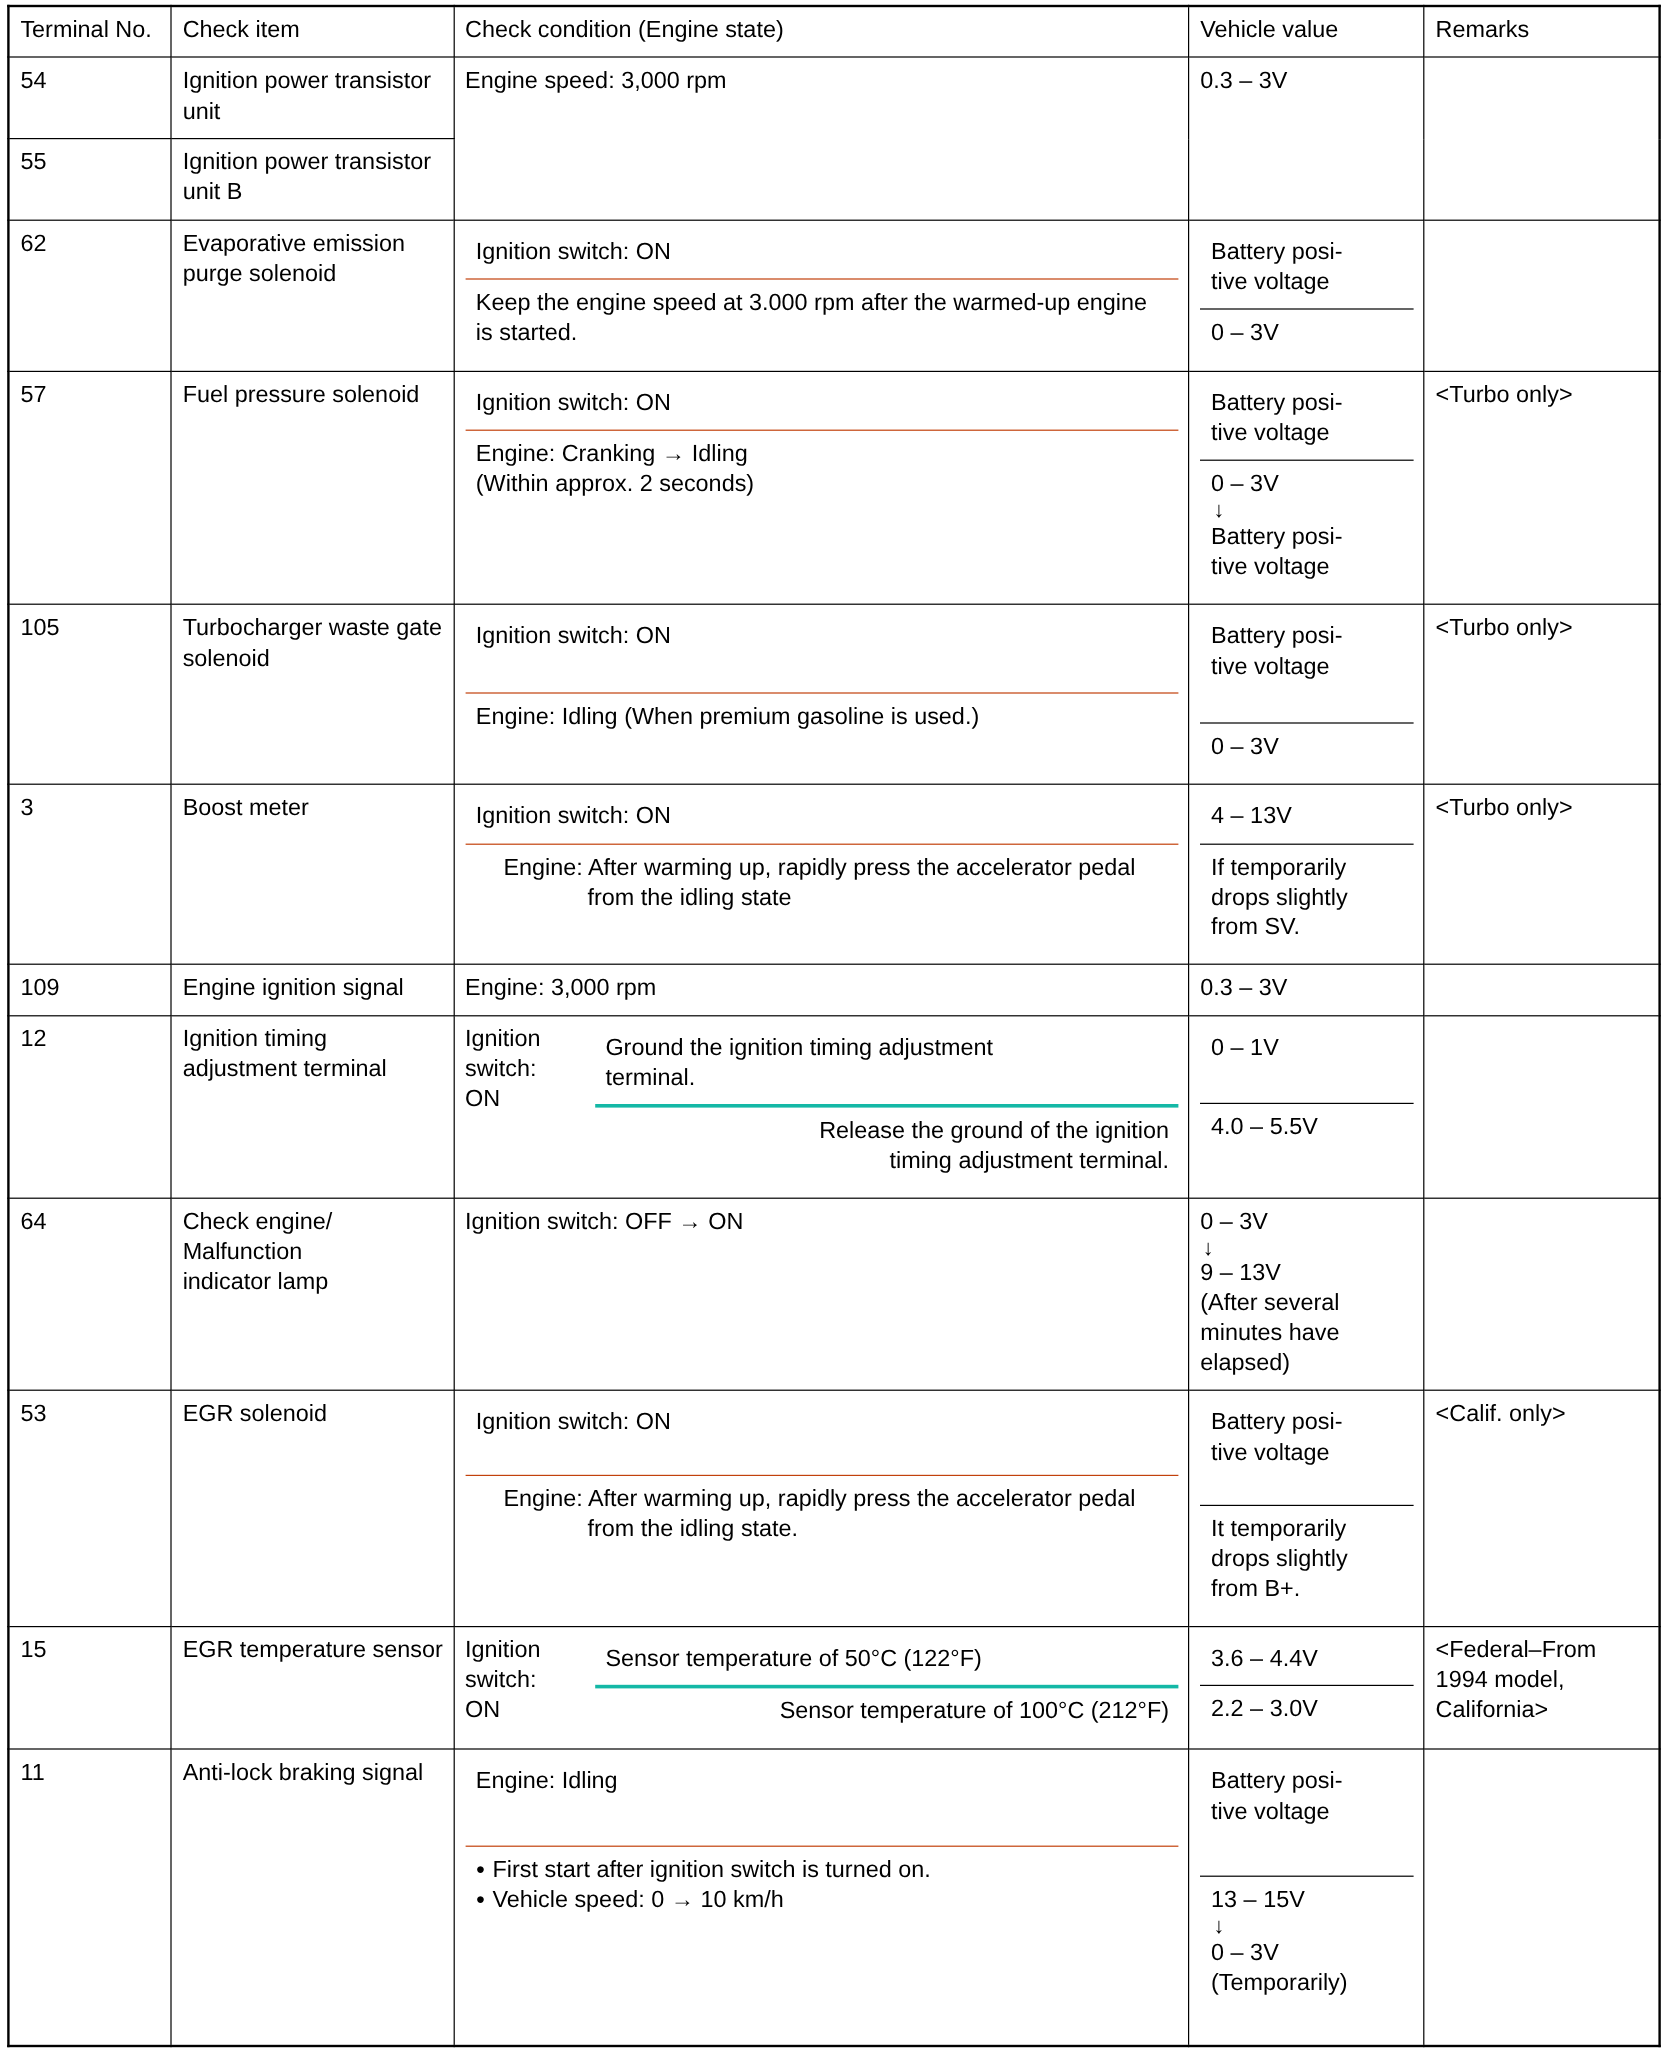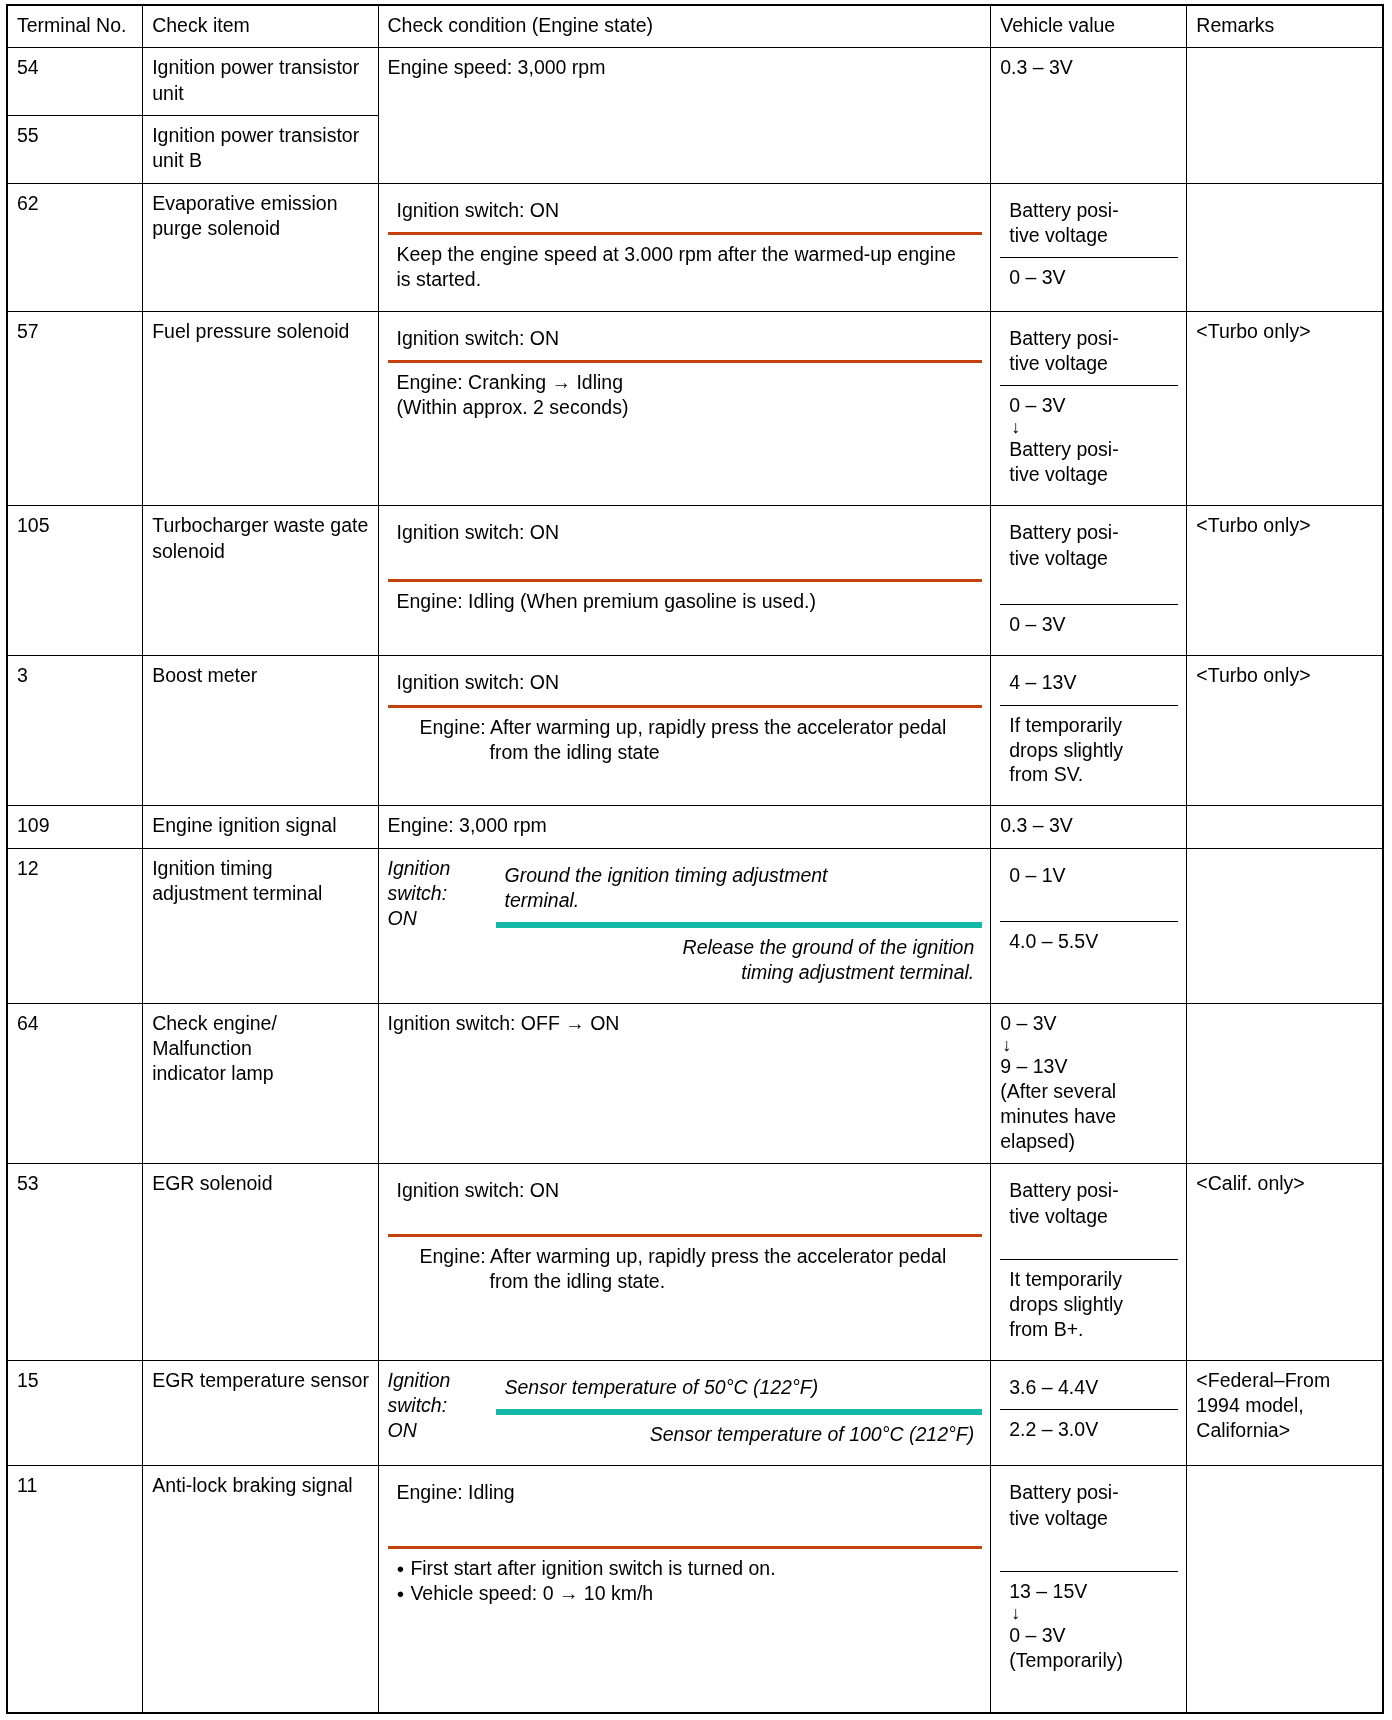--- a/index.html
+++ b/index.html
@@ -44,45 +44,44 @@
   .col-std    { width: 185px; }
   .col-rem    { width: 185px; }
 
   thead td { padding-top: 9px; padding-bottom: 11px; }
 
   
   table.inner {
     border-collapse: collapse;
     width: 100%;
     table-layout: fixed;
-    font-style: italic;
   }
   table.inner td {
     border: none;
     padding: 0;
     vertical-align: top;
   }
   .cond-block {
     padding: 7px 8px 9px 9px;
-    border-bottom: 3px solid #c2410c;
+    border-bottom: 1px solid #c2410c;
   }
   .cond-block.last { border-bottom: none; }
 
   td.nopad { padding: 0; }
 
   .sub-left {
     width: 108px;
     border-right: 1px solid #000000;
     padding: 7px 6px 9px 9px;
     box-sizing: border-box;
   }
   .sub-rows { padding: 0; }
   .sub-row {
     padding: 7px 8px 9px 9px;
-    border-bottom: 6px solid #14b8a6;
+    border-bottom: 3px solid #14b8a6;
   }
   .sub-row.last { border-bottom: none; text-align: right; }
 
   .std-block {
     padding: 7px 8px 9px 9px;
     border-bottom: 1px solid #000000;
   }
   .std-block.last { border-bottom: none; }
 
   .arrow-down {

